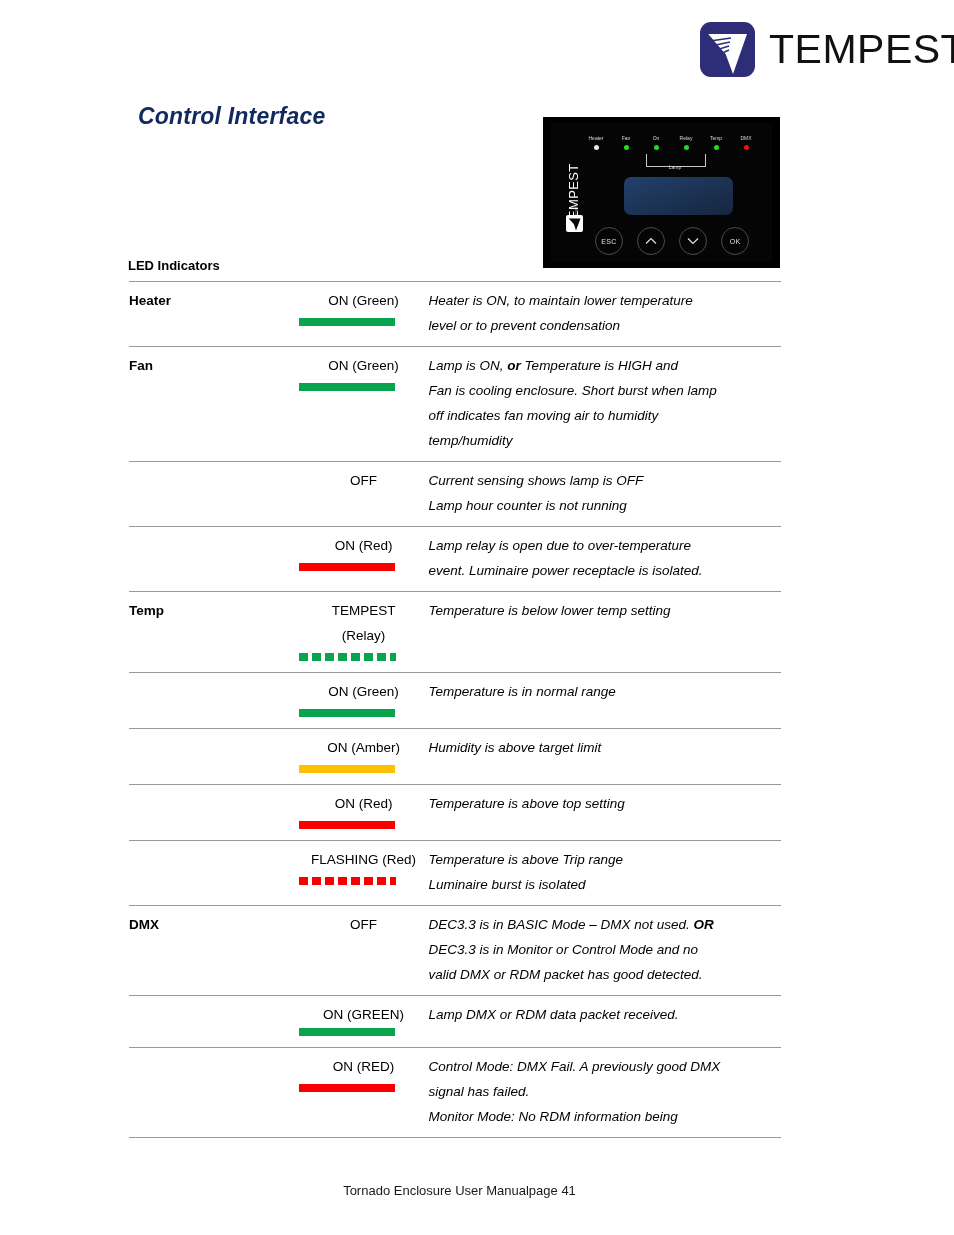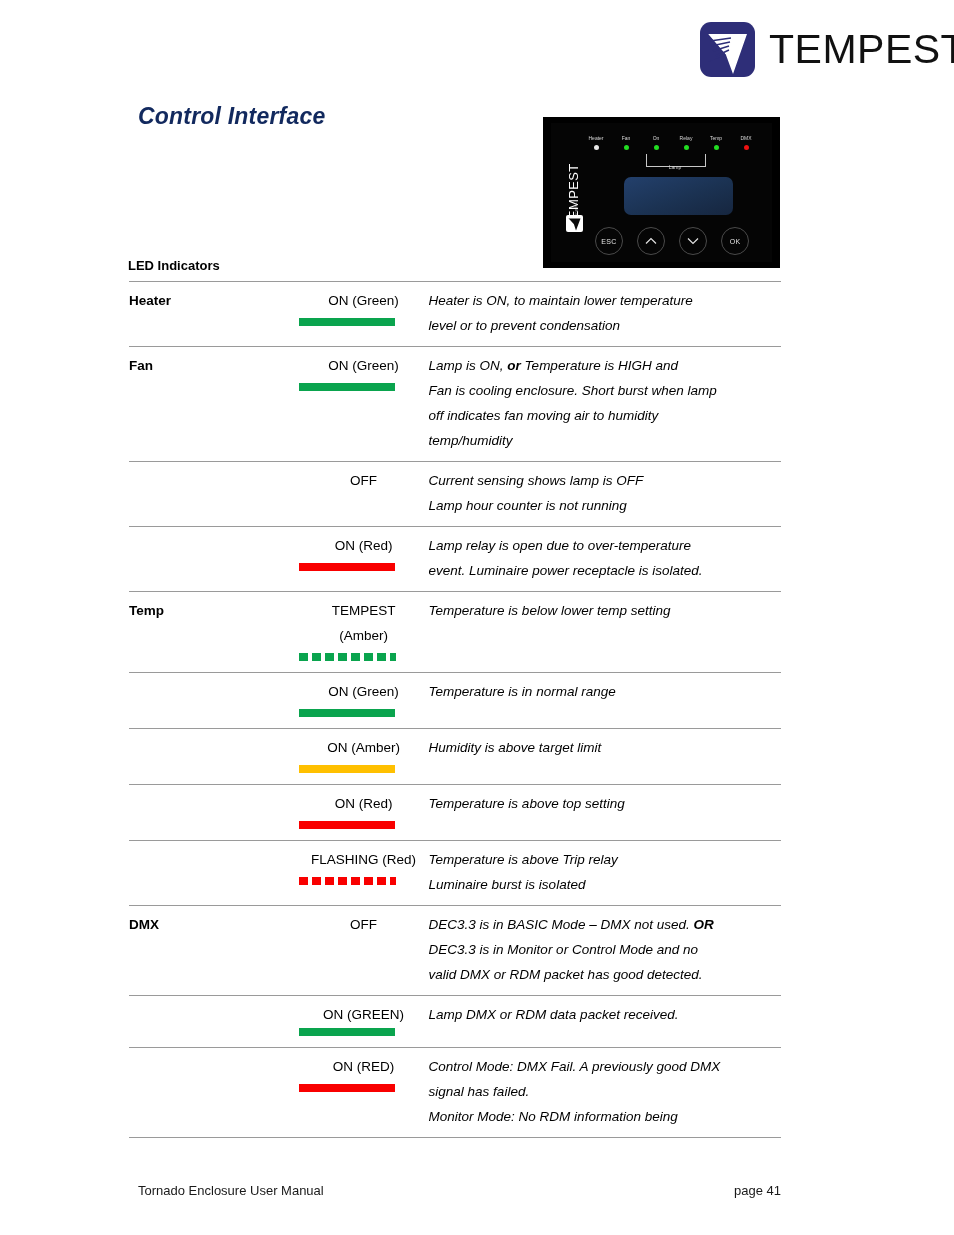--- a/index.html
+++ b/index.html
@@ -234,21 +234,21 @@
   .bar.dash.green { color: #0aa44e; background-color: transparent; }
   .bar.dash.red   { color: #f90000; background-color: transparent; }
 
   
   .footer {
     position: absolute;
     top: 1183px;
     left: 138px;
     width: 643px;
     display: flex;
-    justify-content: space-between;
+    justify-content: center;
     font-size: 13px;
     color: #1a1a1a;
   }
 </style>
 </head>
 <body>
 
 <div class="logo-wrap">
   <div class="logo-mark">
     <svg width="55" height="55" viewBox="0 0 55 55" aria-hidden="true">
@@ -383,21 +383,21 @@
       <td class="c-desc">
         <span class="desc-line">Lamp relay is open due to over-temperature</span>
         <span class="desc-line">event. Luminaire power receptacle is isolated.</span>
       </td>
     </tr>
 
     <tr>
       <td class="c-name">Temp</td>
       <td class="c-state">
         <span class="state-line">TEMPEST</span>
-        <span class="state-line">(Amber)</span>
+        <span class="state-line">(Relay)</span>
         <span class="bar dash green"></span>
       </td>
       <td class="c-desc">
         <span class="desc-line">Temperature is below lower temp setting</span>
       </td>
     </tr>
 
     <tr>
       <td class="c-name"></td>
       <td class="c-state">
@@ -431,21 +431,21 @@
       </td>
     </tr>
 
     <tr>
       <td class="c-name"></td>
       <td class="c-state">
         <span class="state-line">FLASHING (Red)</span>
         <span class="bar dash red"></span>
       </td>
       <td class="c-desc">
-        <span class="desc-line">Temperature is above Trip relay</span>
+        <span class="desc-line">Temperature is above Trip range</span>
         <span class="desc-line">Luminaire burst is isolated</span>
       </td>
     </tr>
 
     <tr>
       <td class="c-name">DMX</td>
       <td class="c-state">
         <span class="state-line">OFF</span>
       </td>
       <td class="c-desc">

